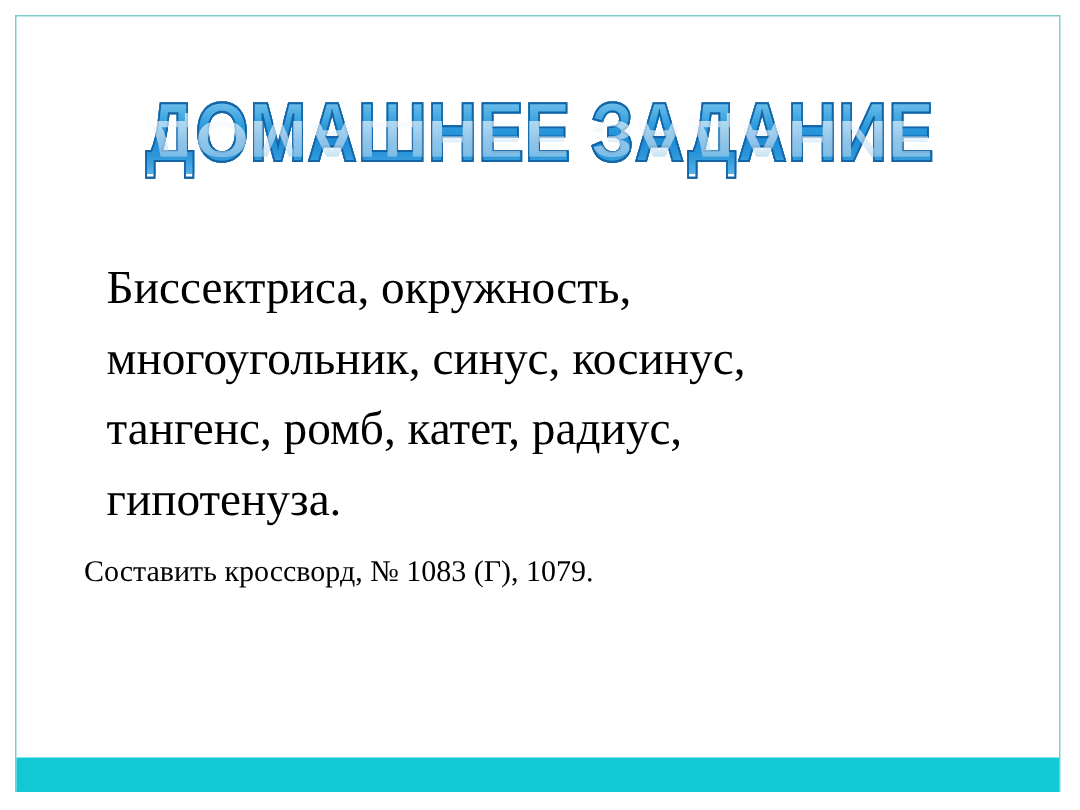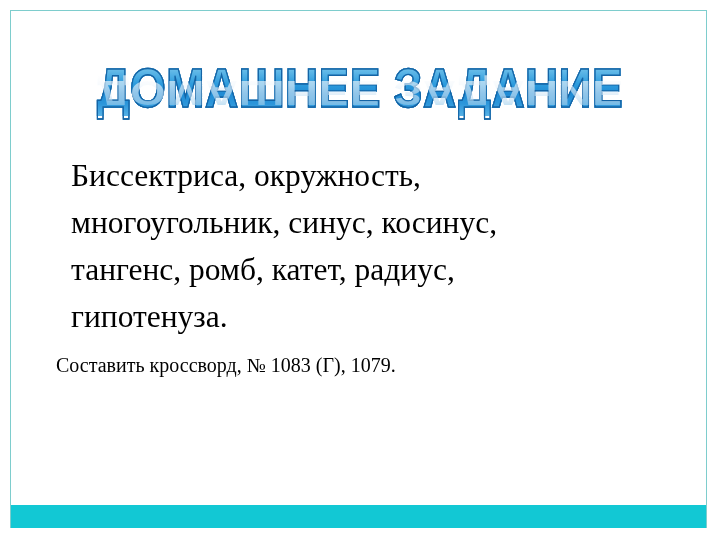--- a/index.html
+++ b/index.html
@@ -85,21 +85,21 @@
     -webkit-background-clip: text;
     background-clip: text;
     color: transparent;
     opacity: 0.62;
   }
 
   
   #body-block {
     position: absolute;
     left: 0;
-    top: 152px;
+    top: 168px;
     width: 636px;
   }
 
   #vocab-paragraph {
     margin: 0;
     padding: 0 60px 0 71px;
     font-size: 31.5px;
     line-height: 47px;
     color: #000000;
     text-align: left;

